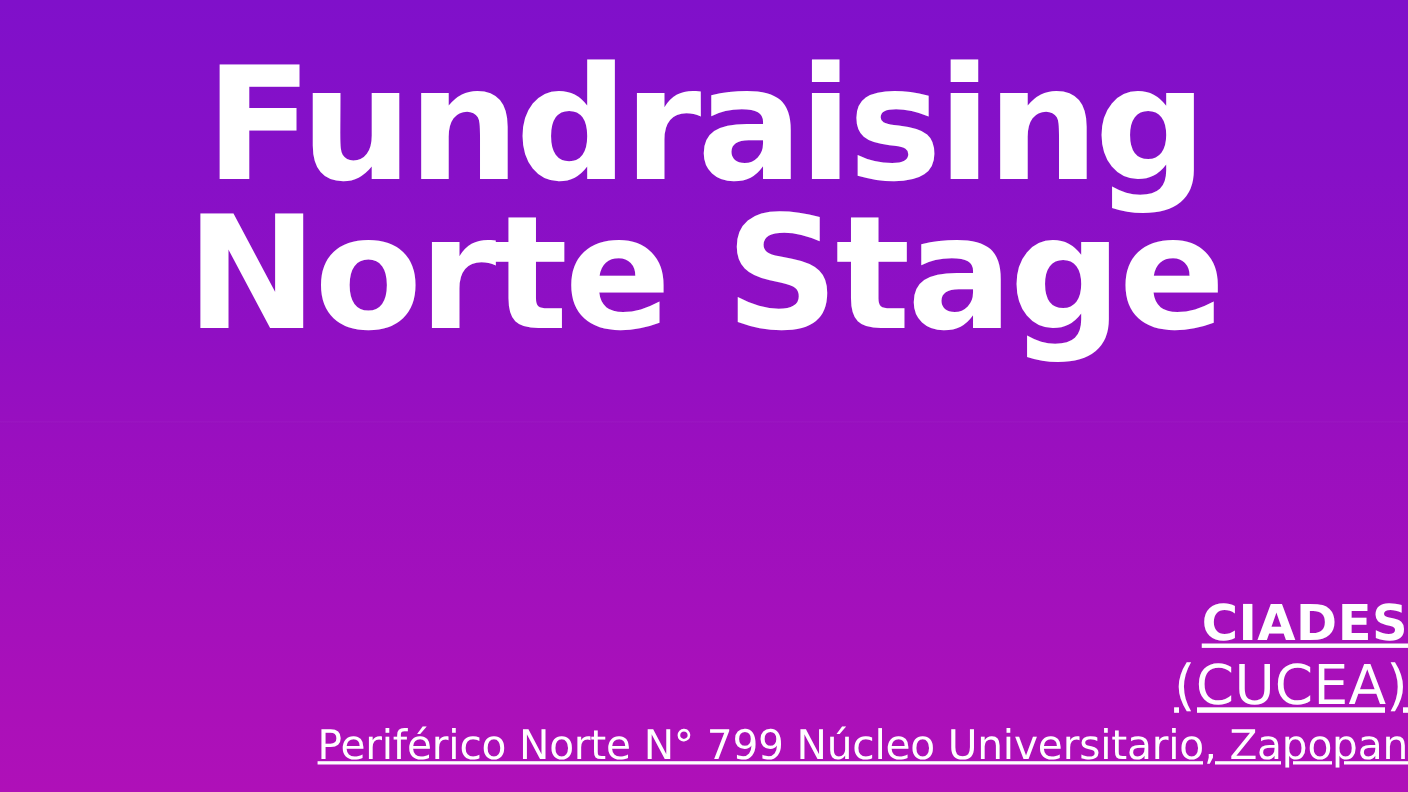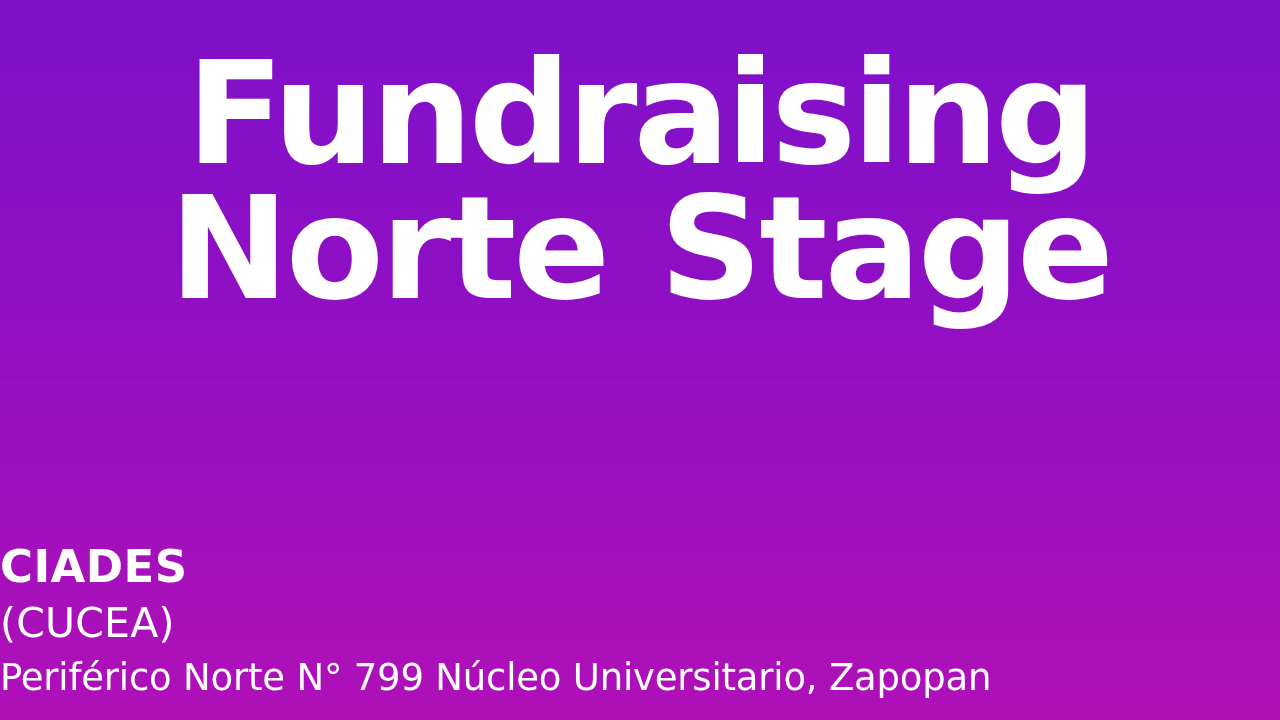--- a/index.html
+++ b/index.html
@@ -69,39 +69,40 @@
   .headline .hl-line-2 {
     letter-spacing: -3.2px;
   }
 
   
   .footer {
     position: absolute;
     left: 0;
     top: 541px;
     width: 1280px;
-    text-align: left;
+    text-align: right;
     color: #FFFFFF;
+    text-decoration: underline;
   }
 
   .org-name {
     display: block;
     font-family: "DejaVu Sans", sans-serif;
     font-weight: 700;
     font-size: 45px;
     line-height: 52px;
     letter-spacing: 0.4px;
     white-space: nowrap;
   }
 
   .org-unit {
     display: block;
     font-family: "DejaVu Sans", sans-serif;
     font-weight: 400;
-    font-size: 41px;
+    font-size: 50px;
     line-height: 52px;
     letter-spacing: 0.2px;
     margin-top: 4px;
     white-space: nowrap;
   }
 
   .org-address {
     display: block;
     font-family: "DejaVu Sans", sans-serif;
     font-weight: 400;

